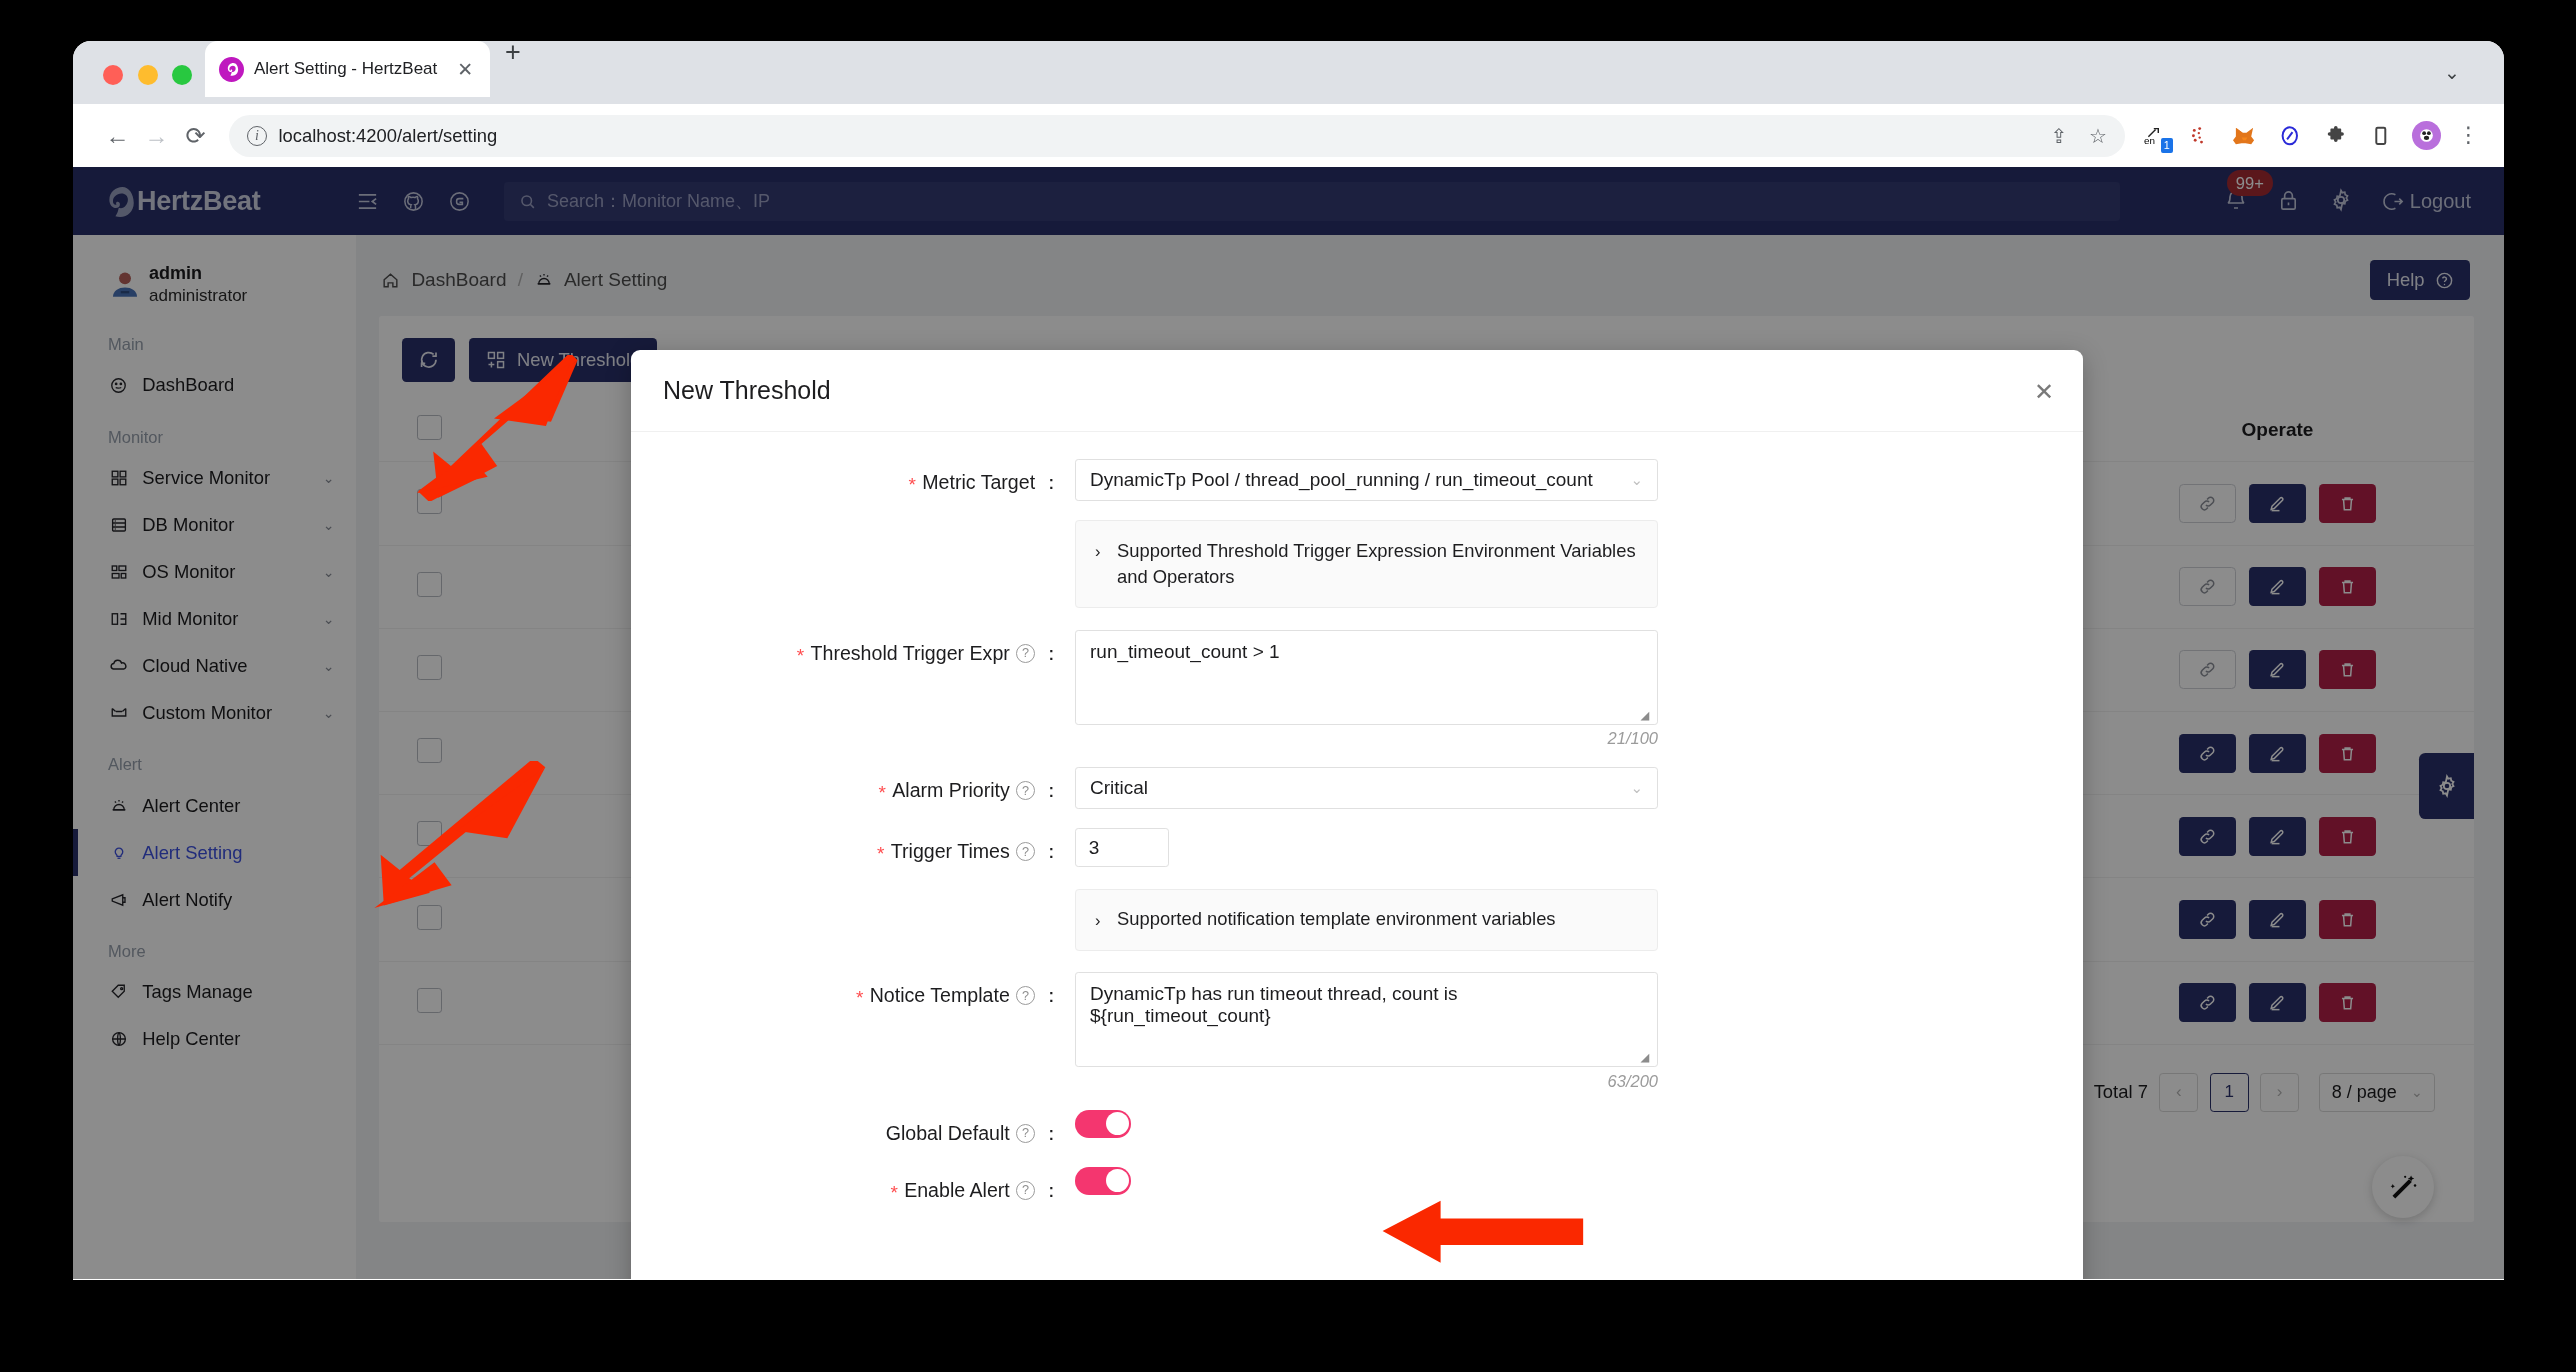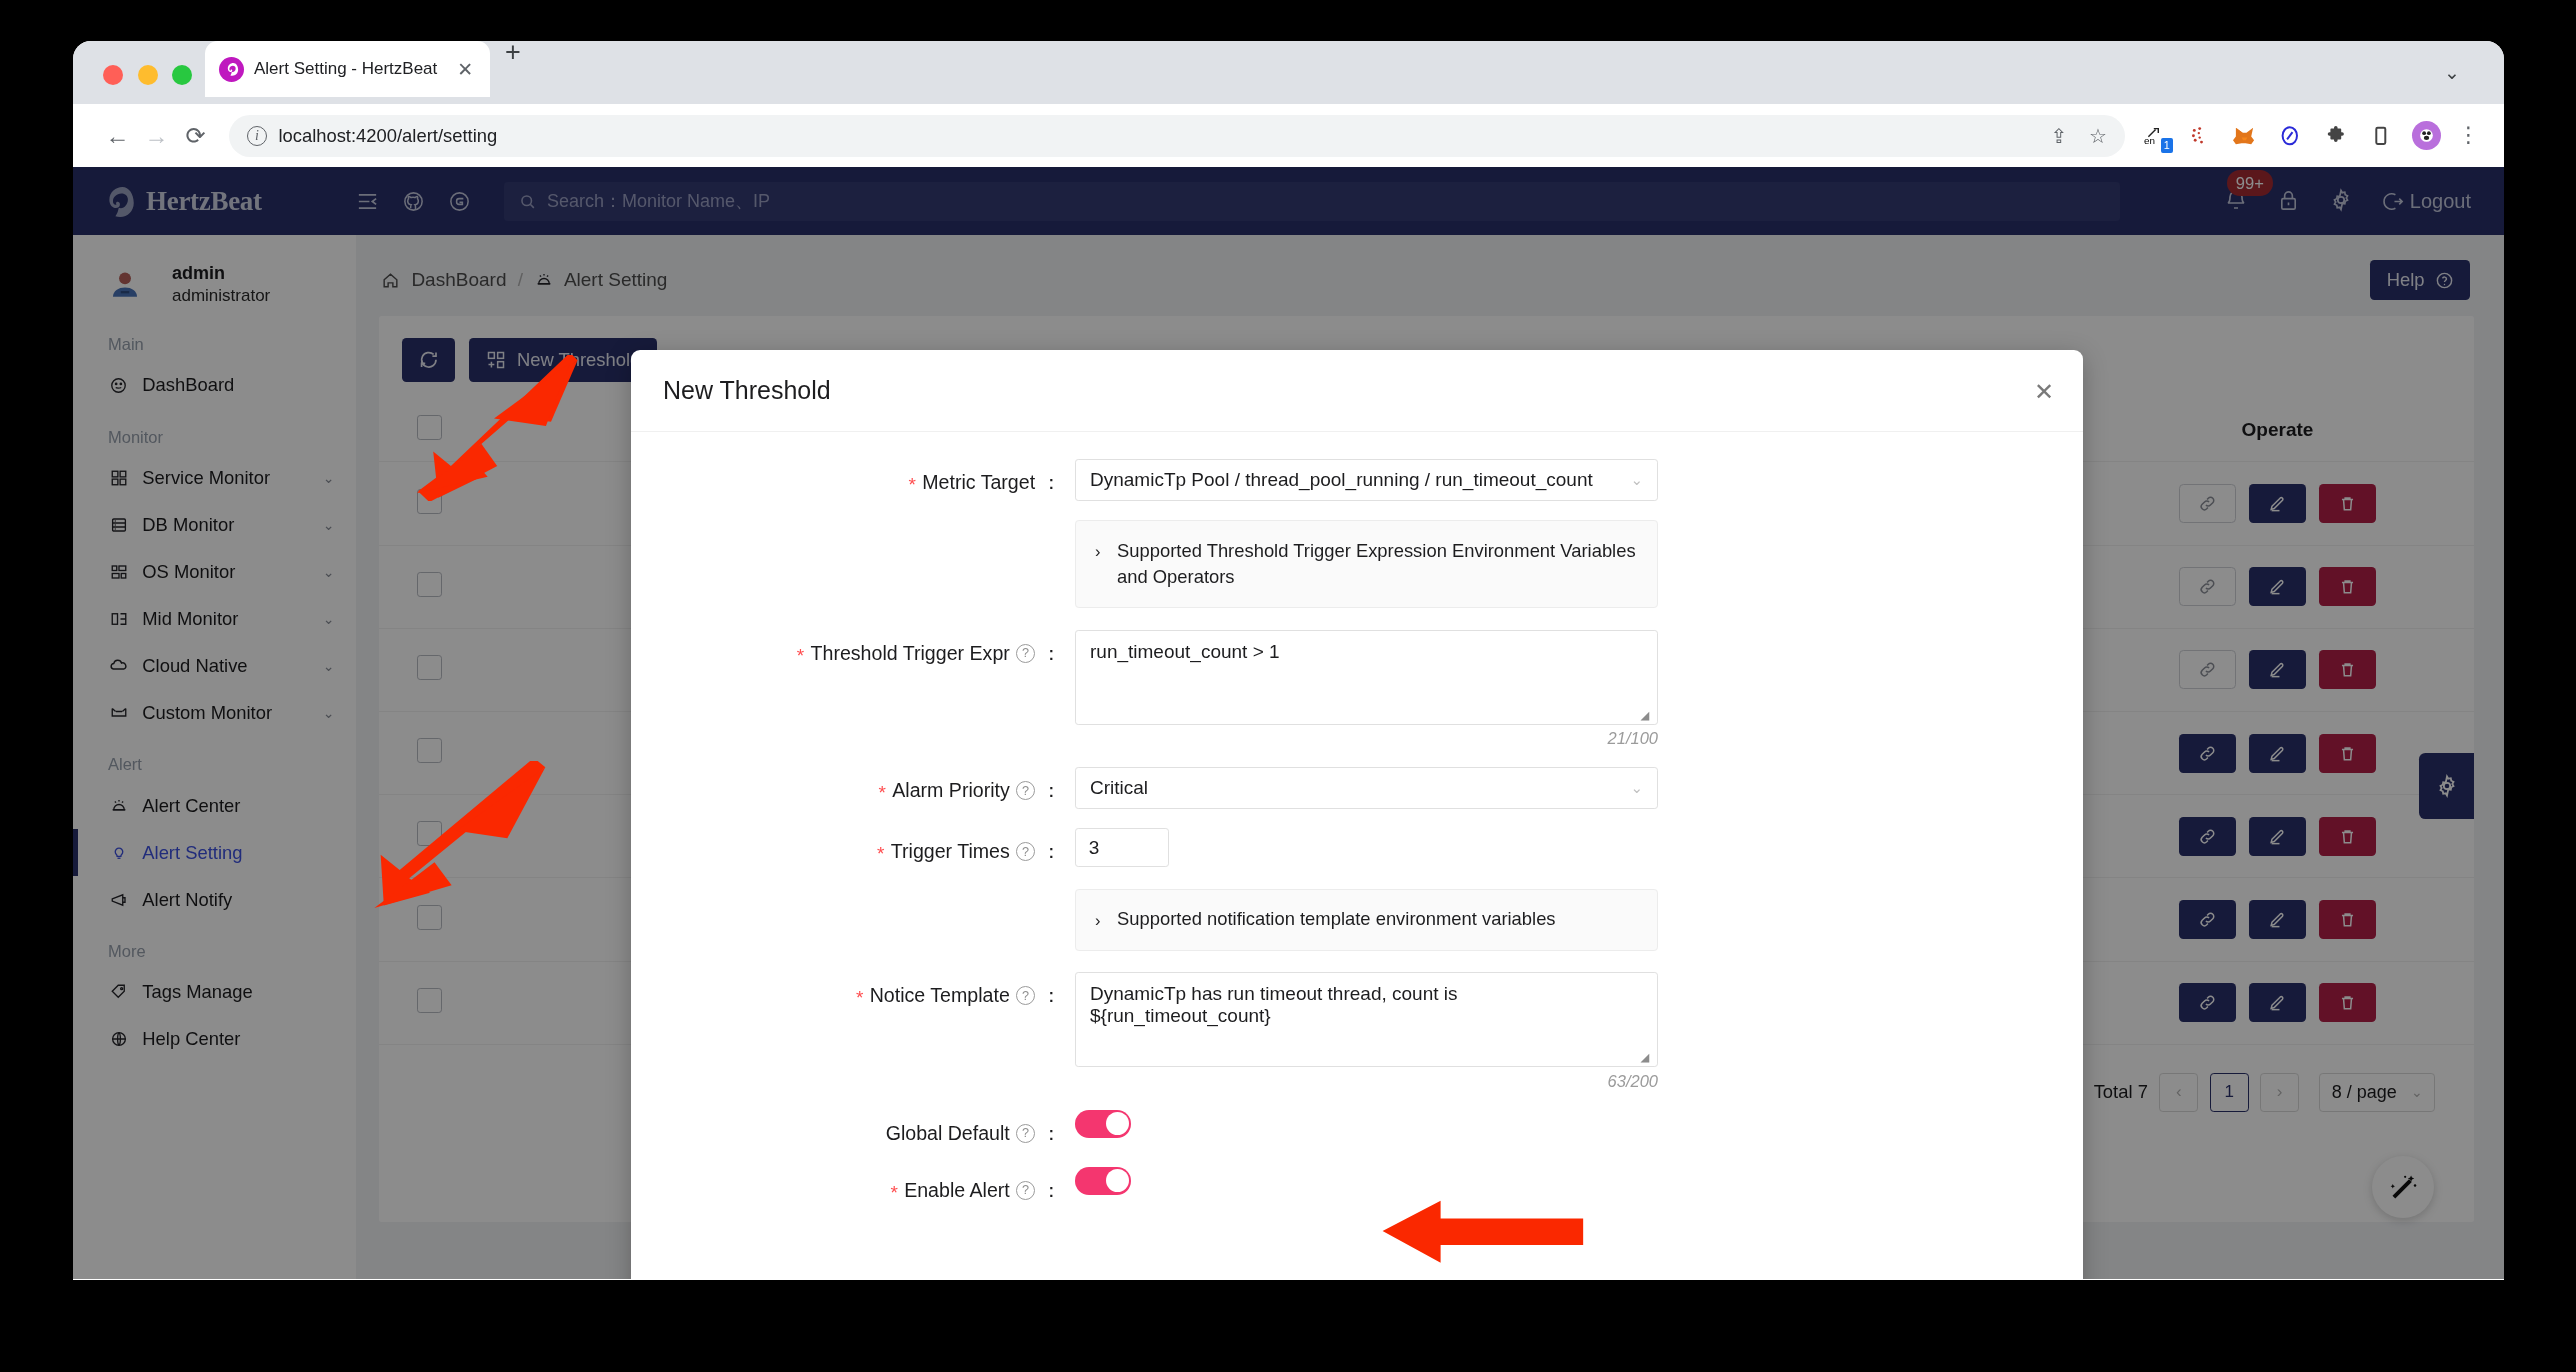--- a/index.html
+++ b/index.html
@@ -128,21 +128,21 @@
     overflow: hidden;
   }
 
   
   .appheader {
     height: 68px; background: #29306b;
     display: flex; align-items: center;
     padding: 0 33px 0 25px;
     position: relative; z-index: 3;
   }
-  .brand { display: flex; align-items: center; gap: 9px; width: 235px; font-family: Liberation Serif, serif; }
+  .brand { display: flex; align-items: center; width: 235px; }
   .brand .logo { width: 39px; height: 39px; }
   .brand .name { font-size: 27px; color: #cfd3e4; font-weight: 600; letter-spacing: -0.3px; }
   .hicon { color: #c4c8dd; font-size: 23px; margin-left: 23px; display:flex; align-items:center;}
   .searchbox {
     margin-left: 33px;
     width: 1616px; height: 39px;
     background: #343b73;
     border-radius: 3.8px;
     display: flex; align-items: center;
     padding: 0 14px; gap: 10px;
@@ -160,21 +160,21 @@
   
   .appbody { display: flex; height: 1044px; }
 
   
   .sidebar {
     width: 283px; background: #fff;
     padding-top: 16.5px;
     position: relative; z-index: 2;
     flex: none;
   }
-  .userblock { display: flex; align-items: center; gap: 30px; padding: 10px 0 10px 35px; }
+  .userblock { display: flex; align-items: center; gap: 7px; padding: 10px 0 10px 35px; }
   .uavatar { width: 34px; height: 34px; }
   .uname { font-size: 18px; color: #1d1d1f; font-weight: 700; line-height: 1.28; }
   .urole { font-size: 17px; color: #2b2b2b; line-height: 1.28; }
   .navgroup { font-size: 16.5px; color: #97a0ad; padding: 19px 0 7.6px 35px; }
   .navitem {
     display: flex; align-items: center;
     height: 47px; padding-left: 35px; padding-right: 21.6px;
     gap: 12.7px; font-size: 18.4px; color: #1d1d1f;
     position: relative;
   }

